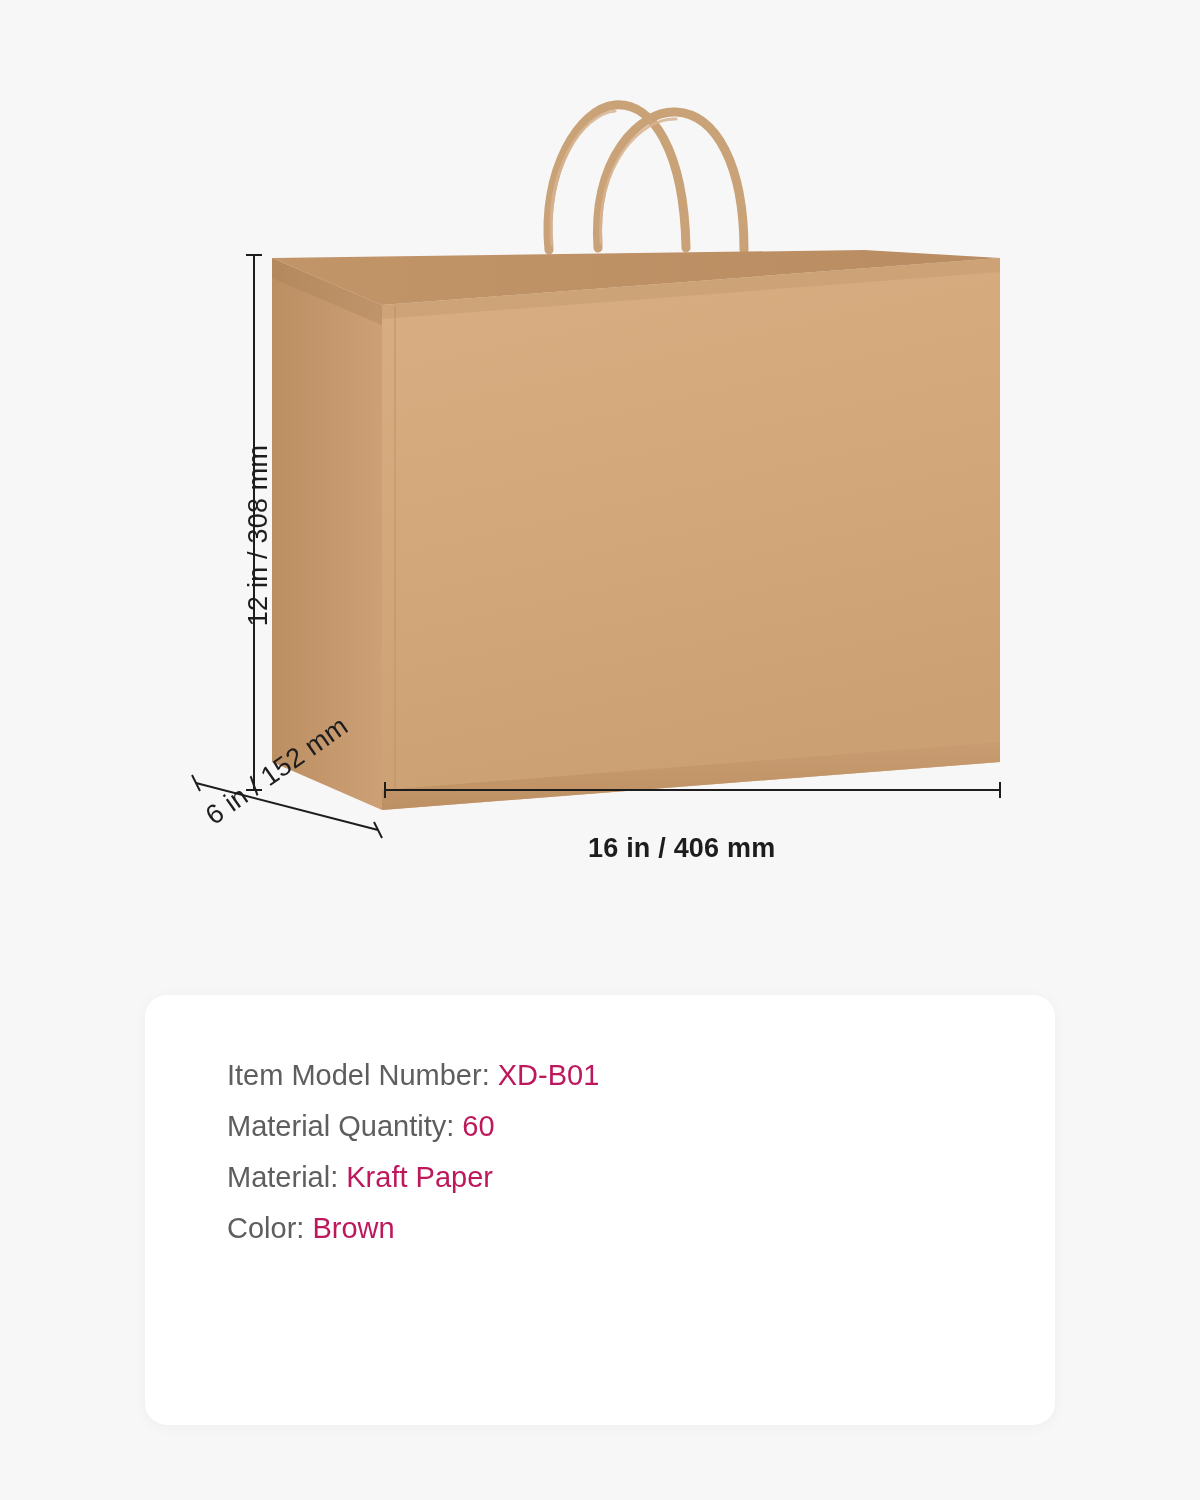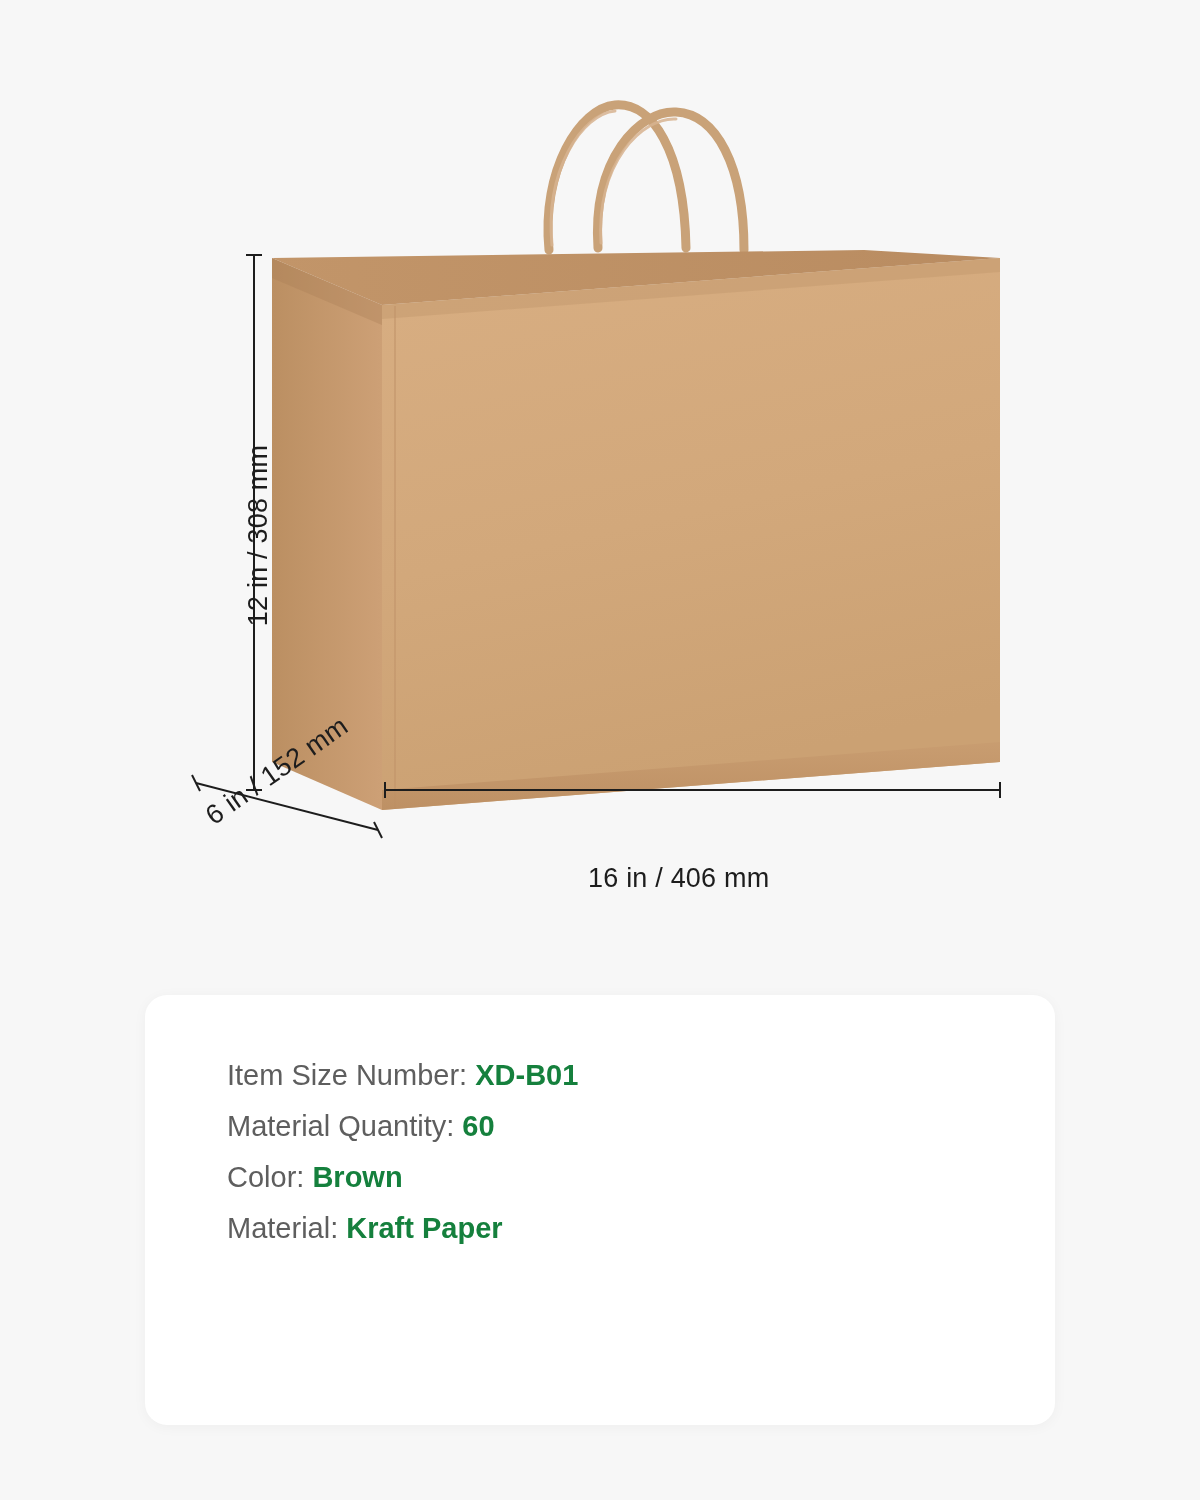--- a/index.html
+++ b/index.html
@@ -40,21 +40,22 @@
     white-space: nowrap;
   }
   #dim-height-label {
     left: 168px;
     top: 520px;
     transform: rotate(-90deg);
     transform-origin: center center;
   }
   #dim-width-label {
     left: 588px;
-    top: 863px;
+    top: 833px;
+    font-weight: bold;
   }
   #dim-depth-label {
     left: 200px;
     top: 806px;
     transform: rotate(-35deg);
     transform-origin: left top;
   }
 
   
   #spec-card {
@@ -74,22 +75,22 @@
     line-height: 51px;
     color: #5e5e5e;
     white-space: nowrap;
     font-weight: 400;
   }
   .spec-row .spec-label {
     color: #5e5e5e;
     font-weight: 400;
   }
   .spec-row .spec-value {
-    color: #15803d;
-    font-weight: 700;
+    color: #be185d;
+    font-weight: 400;
   }
 </style>
 </head>
 <body>
 
 <div id="product-figure">
 
   <svg class="bag-svg" width="1200" height="960" viewBox="0 0 1200 960">
     <defs>
       <linearGradient id="frontGrad" x1="0" y1="0" x2="0.25" y2="1">
@@ -152,34 +153,34 @@
   <div class="dim-label" id="dim-height-label">12 in / 308 mm</div>
 
   <div class="dim-label" id="dim-width-label">16 in / 406 mm</div>
 
   <div class="dim-label" id="dim-depth-label">6 in / 152 mm</div>
 </div>
 
 <div id="spec-card">
 
   <div class="spec-row">
-    <span class="spec-label">Item Size Number:</span>
+    <span class="spec-label">Item Model Number:</span>
     <span class="spec-value">XD-B01</span>
   </div>
 
   <div class="spec-row">
     <span class="spec-label">Material Quantity:</span>
     <span class="spec-value">60</span>
   </div>
 
   <div class="spec-row">
-    <span class="spec-label">Color:</span>
-    <span class="spec-value">Brown</span>
+    <span class="spec-label">Material:</span>
+    <span class="spec-value">Kraft Paper</span>
   </div>
 
   <div class="spec-row">
-    <span class="spec-label">Material:</span>
-    <span class="spec-value">Kraft Paper</span>
+    <span class="spec-label">Color:</span>
+    <span class="spec-value">Brown</span>
   </div>
 
 
 
 </div>
 
 </body></html>

